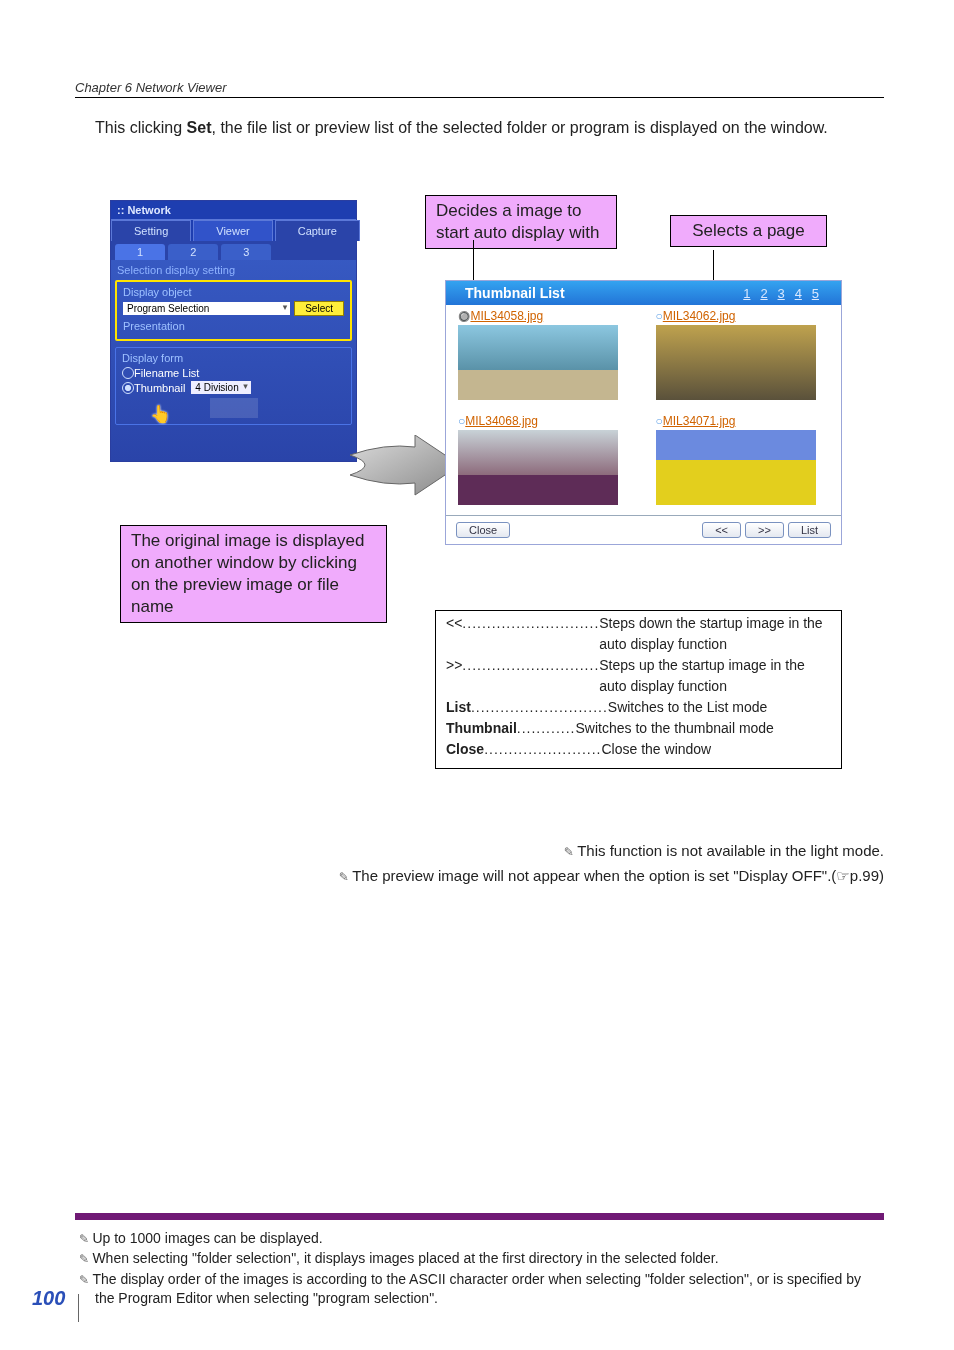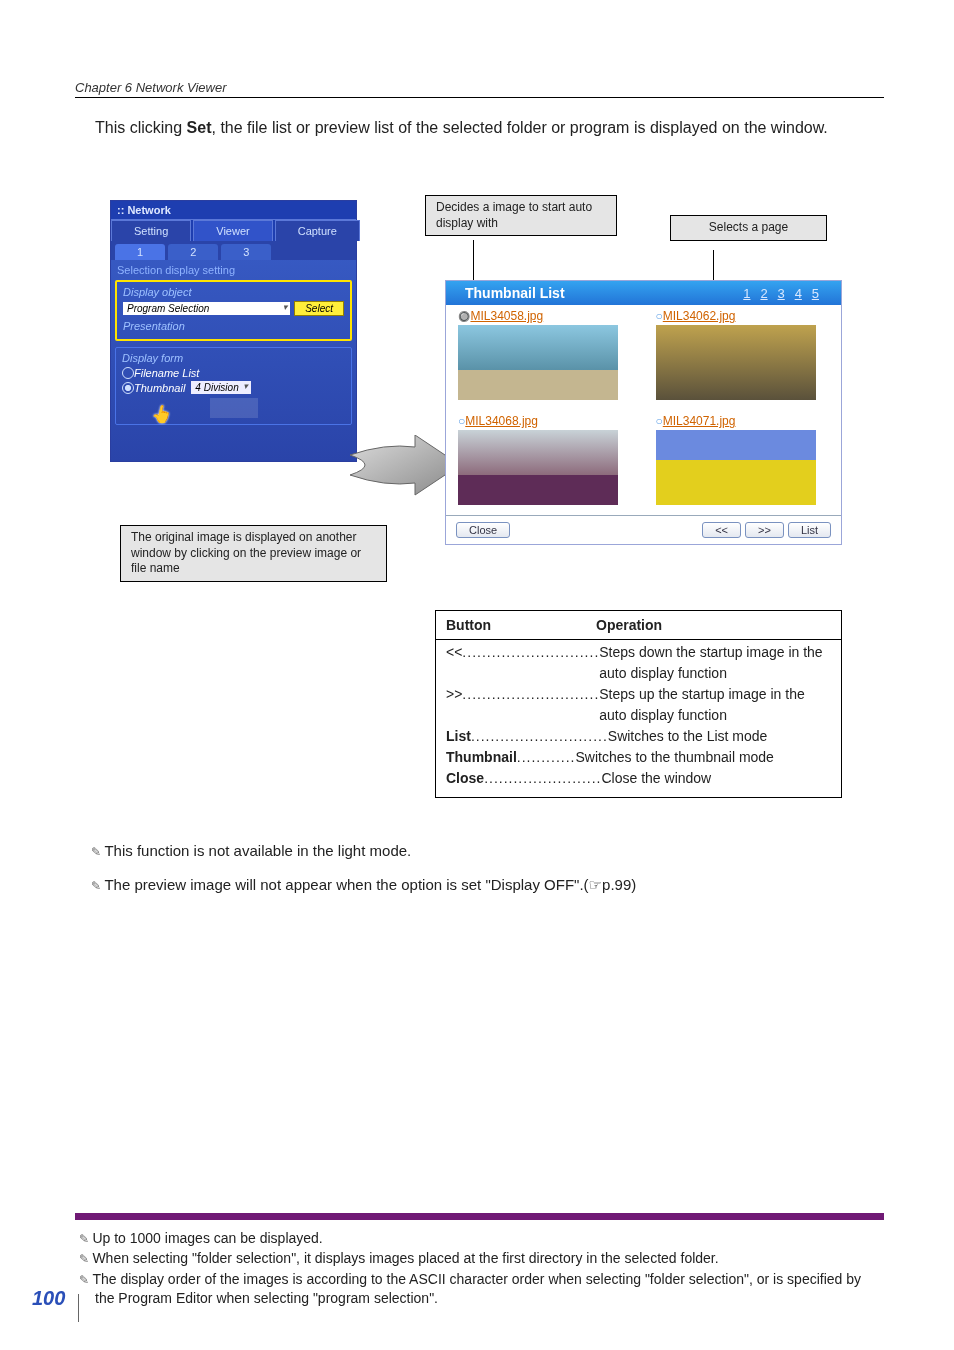--- a/index.html
+++ b/index.html
@@ -88,21 +88,20 @@
   .section-label {
     color: #8fb3ff;
     font-size: 11px;
     padding: 4px 6px;
   }
   .box {
     border: 1px solid #4a73e6;
     margin: 0 4px 6px 4px;
     padding: 4px 6px;
     border-radius: 2px;
-    font-style: italic;
   }
   .box-title { color: #9ec1ff; font-size: 11px; margin-bottom: 3px; }
   .box-yellow { border: 2px solid #ffe400; }
   .row-in { display: flex; align-items: center; gap: 4px; }
   .sel {
     background: #fff; color: #000;
     font-size: 10px; padding: 1px 18px 1px 4px;
     flex: 1;
     position: relative;
   }
@@ -144,22 +143,22 @@
   }
   .cursor {
     position: absolute; left: 28px; top: 8px;
     font-size: 17px;
     filter: drop-shadow(0 0 1px #fff);
   }
   
   .callout {
     position: absolute;
     border: 1px solid #000;
-    background: #e5e5e5;
-    font-size: 12px;
+    background: #f0abfc;
+    font-size: 17px;
     line-height: 1.3;
     padding: 4px 10px;
   }
   .callout.c1 { left: 350px; top: -5px; width: 170px; }
   .callout.c2 { left: 595px; top: 15px; width: 135px; text-align: center; }
   .callout.c3 { left: 45px; top: 325px; width: 245px; }
   
   .thumblist {
     position: absolute;
     left: 370px; top: 80px;
@@ -238,21 +237,21 @@
   .oh1 { width: 130px; padding: 6px 10px; }
   .oh2 { flex: 1; padding: 6px 10px; }
   .op-body { padding: 2px 10px 8px 10px; line-height: 1.5; }
   .op-row { display: flex; }
   .op-key { white-space: nowrap; }
   .op-key b { font-weight: bold; }
   .dots { flex: 0 0 auto; letter-spacing: 1px; overflow: hidden; }
   .op-desc { flex: 1; }
   
   .notes { margin-top: 20px; font-size: 15px; line-height: 1.5; }
-  .notes p { margin: 11px 0 2px 10px; text-indent: -12px; padding-left: 18px; }
+  .notes p { margin: 2px 0 2px 10px; text-indent: -12px; padding-left: 18px; text-align: right; }
   .pointer::before { content: "✎ "; font-size: 12px; color: #666; }
   .footnotes {
     position: absolute;
     bottom: 40px; left: 75px; right: 70px;
     border-top: 7px solid #701a75;
     padding-top: 8px;
     font-size: 14px;
     line-height: 1.4;
   }
   .footnotes p { margin: 1px 0 1px 20px; text-indent: -16px; padding-left: 0; }
@@ -373,24 +372,20 @@
         <span class="lbtn">Close</span>
         <span class="nav-group">
           <span class="lbtn">&lt;&lt;</span>
           <span class="lbtn">&gt;&gt;</span>
           <span class="lbtn">List</span>
         </span>
       </div>
     </div>
 
     <div class="op-table">
-      <div class="op-head">
-        <div class="oh1">Button</div>
-        <div class="oh2">Operation</div>
-      </div>
       <div class="op-body">
         <div class="op-row">
             <span class="op-key">&lt;&lt;</span>
             <span class="dots">............................</span>
             <span class="op-desc">Steps down the startup image in the auto display function</span>
           </div>
         <div class="op-row">
             <span class="op-key">&gt;&gt;</span>
             <span class="dots">............................</span>
             <span class="op-desc">Steps up the startup image in the auto display function</span>

